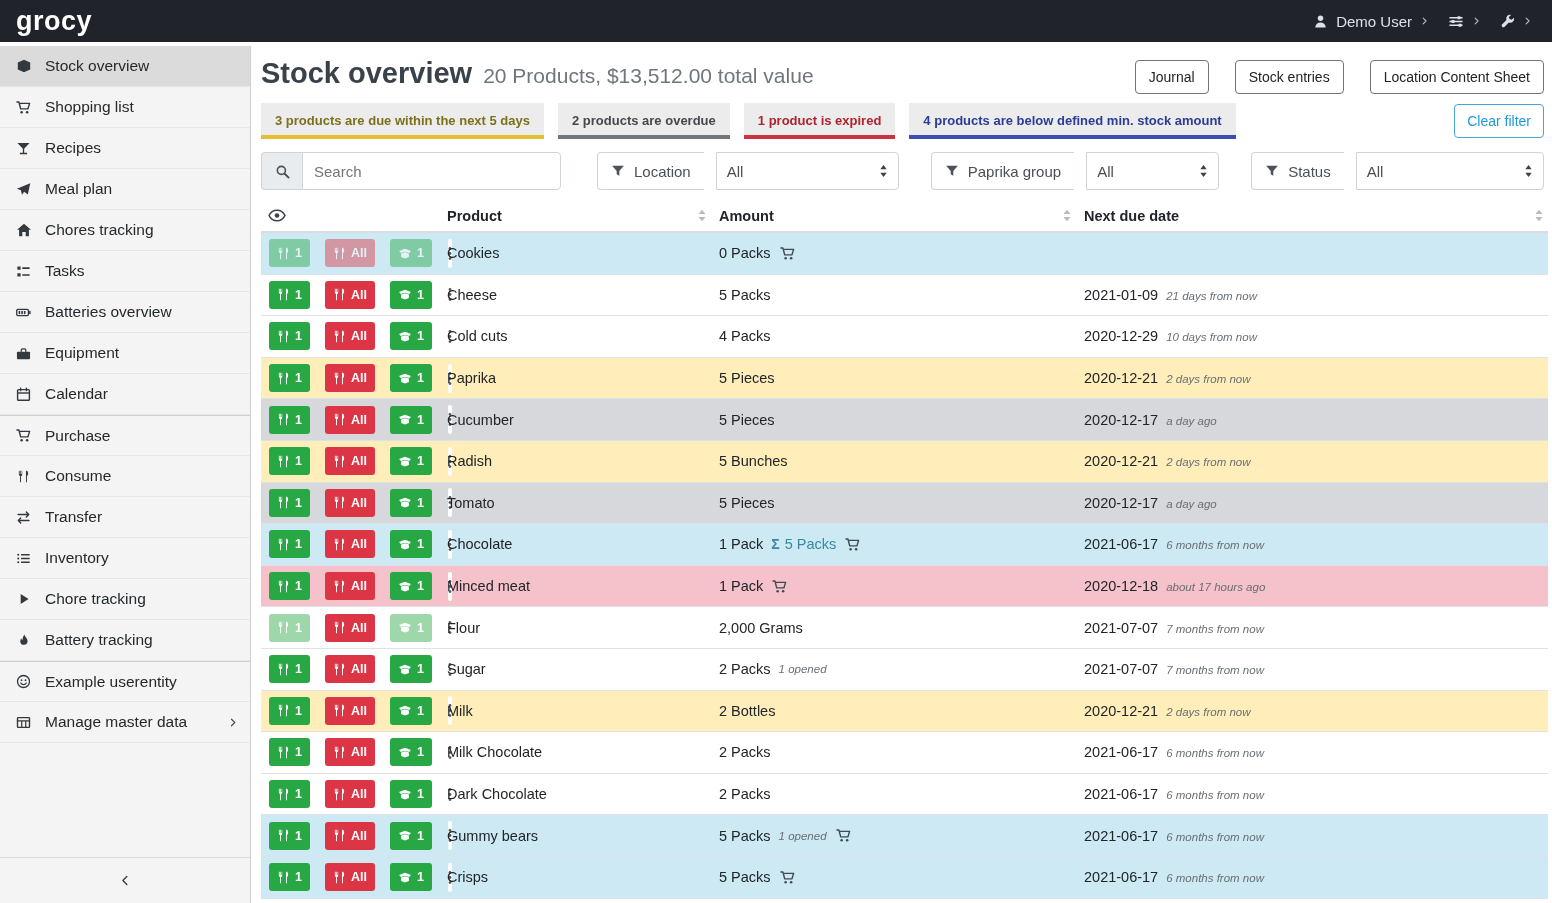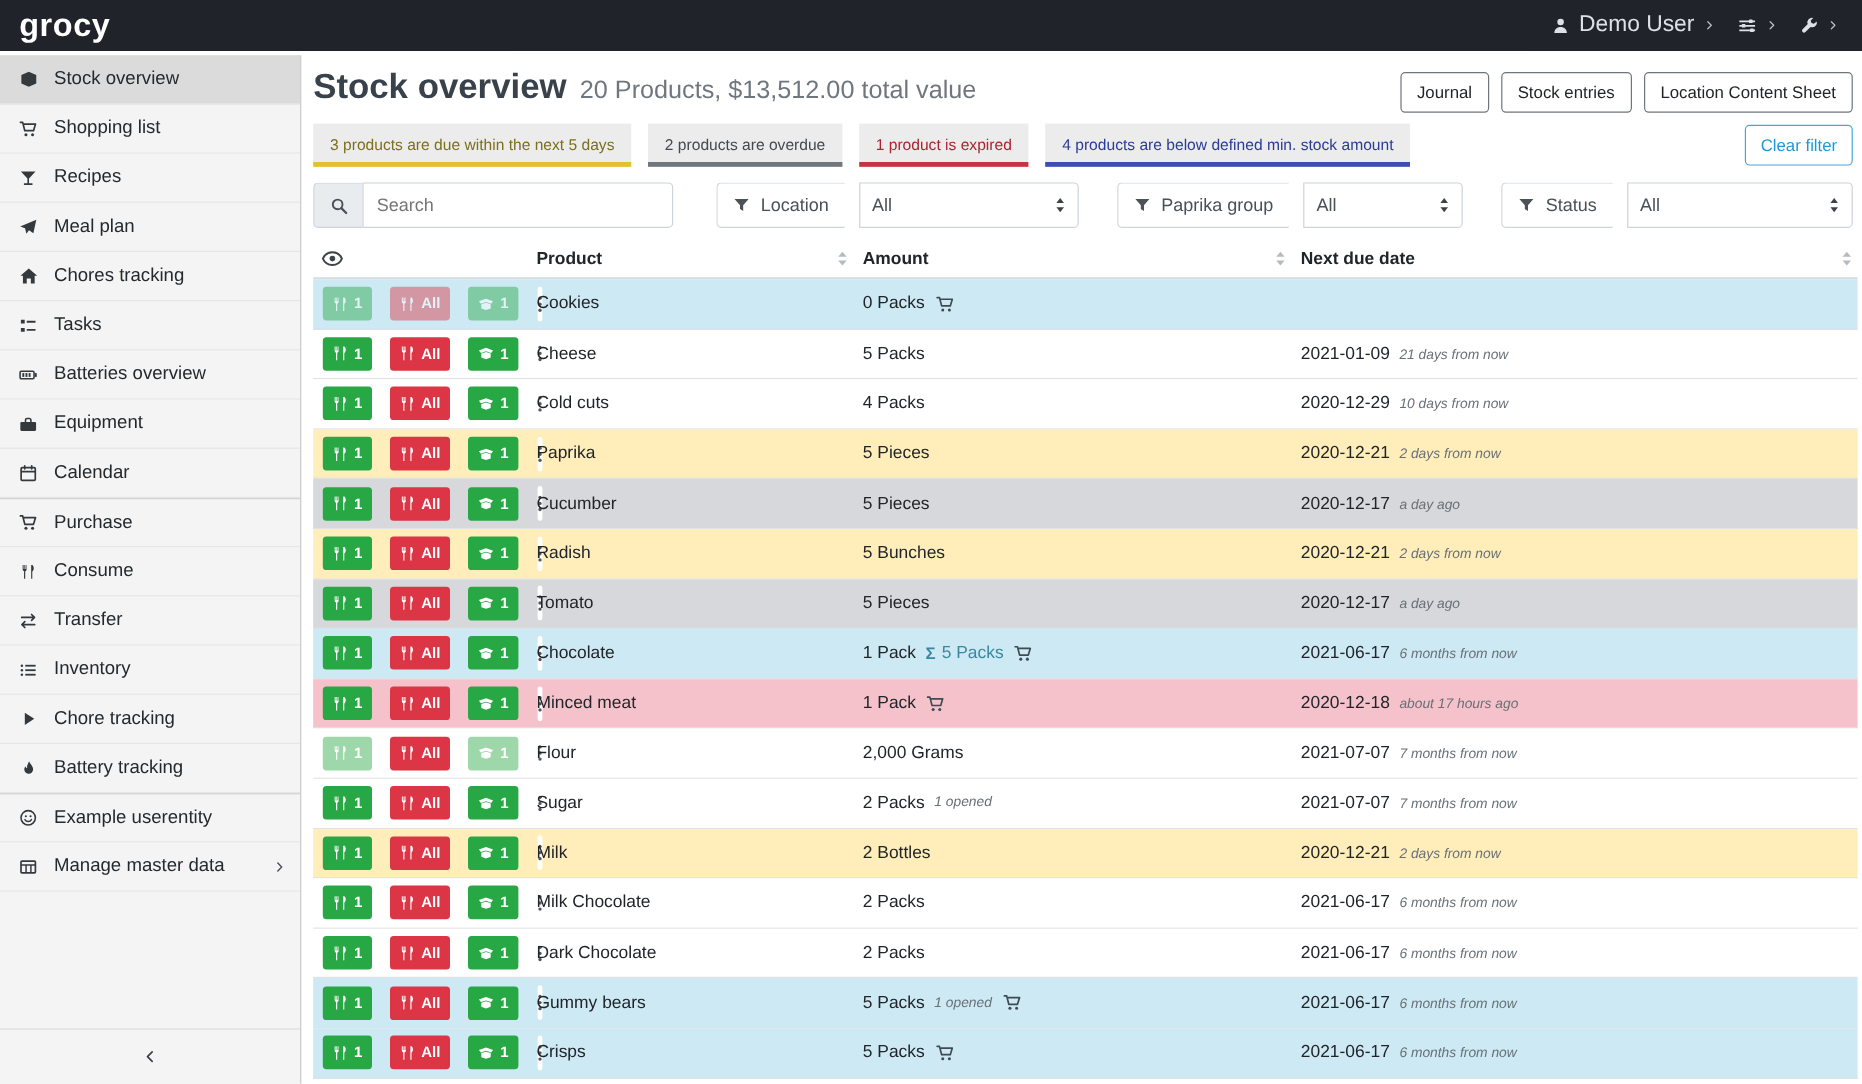--- a/index.html
+++ b/index.html
@@ -3,21 +3,21 @@
 <meta charset="utf-8">
 <style>
   * { box-sizing: border-box; }
   html, body { margin:0; padding:0; width:1552px; height:903px; overflow:hidden;
     font-family:"Liberation Sans", sans-serif; background:#fff; color:#212529; }
 
   
   .navbar { position:fixed; top:0; left:0; width:1552px; height:42px; background:#20232a;
     display:flex; align-items:center; justify-content:space-between; padding:0 20px 0 16px; z-index:20; }
   .logo { color:#fff; font-size:27px; font-weight:bold; letter-spacing:.5px; cursor:pointer; }
-  .nav-right { display:flex; align-items:center; gap:19px; color:#dde1e5; font-size:19px; }
+  .nav-right { display:flex; align-items:center; gap:19px; color:#dde1e5; font-size:15px; }
   .nav-item { display:flex; align-items:center; gap:8px; cursor:pointer; }
   .nav-icon svg { display:block; color:#dde1e5; }
   .nav-chev svg { display:block; width:9px; height:12px; color:#b9bec4; }
 
   
   .sidebar { position:fixed; top:46px; left:0; bottom:0; width:251px; background:#f4f4f4;
     border-right:1px solid #cfcfcf; }
   .side-item { height:41px; display:flex; align-items:center; gap:12px; padding:0 12px 0 14px;
     font-size:15.5px; color:#24292d; border-bottom:1px solid #e6e6e6; cursor:pointer; }
   .side-item.active { background:#dbdbdb; }
@@ -29,29 +29,29 @@
   .collapse-bar { position:absolute; bottom:0; left:0; right:0; height:46px; border-top:1px solid #dcdcdc;
     display:flex; align-items:center; justify-content:center; color:#3c4147; cursor:pointer; }
   .collapse-bar svg { width:12px; height:15px; }
 
   
   .content { margin-left:251px; margin-top:46px; width:1301px; }
   .page-header { display:flex; justify-content:space-between; align-items:flex-start; padding:11px 8px 0 10px; }
   .titles { display:flex; align-items:baseline; gap:11px; }
   h1 { margin:0; font-size:29px; font-weight:bold; color:#39414a; }
   .subtitle { font-size:21px; color:#6f767d; }
-  .header-actions { display:flex; gap:10px; margin-top:3px;justify-content:center; }
+  .header-actions { display:flex; gap:26px; margin-top:3px;justify-content:center; }
   .hbtn { background:#fff; border:1px solid #6f757b; border-radius:4px; padding:8px 13px;
     font-size:14px; color:#212529; cursor:pointer; font-family:inherit; }
 
   
   .status-row { display:flex; align-items:center; margin:9px 8px 0 10px; }
   .chips { display:flex; gap:14px; }
   .chip { background:#ececec; padding:10px 14px 7px; border-bottom:4px solid; font-size:13px;
-    font-weight:normal; cursor:pointer; }
+    font-weight:bold; cursor:pointer; }
   .chip--warning   { color:#7c701d; border-color:#e2c02f; }
   .chip--secondary { color:#45494d; border-color:#70777d; }
   .chip--danger    { color:#ad2330; border-color:#c93241; }
   .chip--info      { color:#2b3c94; border-color:#3c4eb4; }
   .clear-filter { margin-left:auto; background:#fff; border:1px solid #4aa6da; color:#1f99d6;
     border-radius:4px; padding:8px 12px; font-size:14px; cursor:pointer; font-family:inherit; }
 
   
   .filter-row { display:flex; align-items:center; gap:36px; margin:13px 8px 0 10px; }
   .search-group { display:flex; width:300px; }

